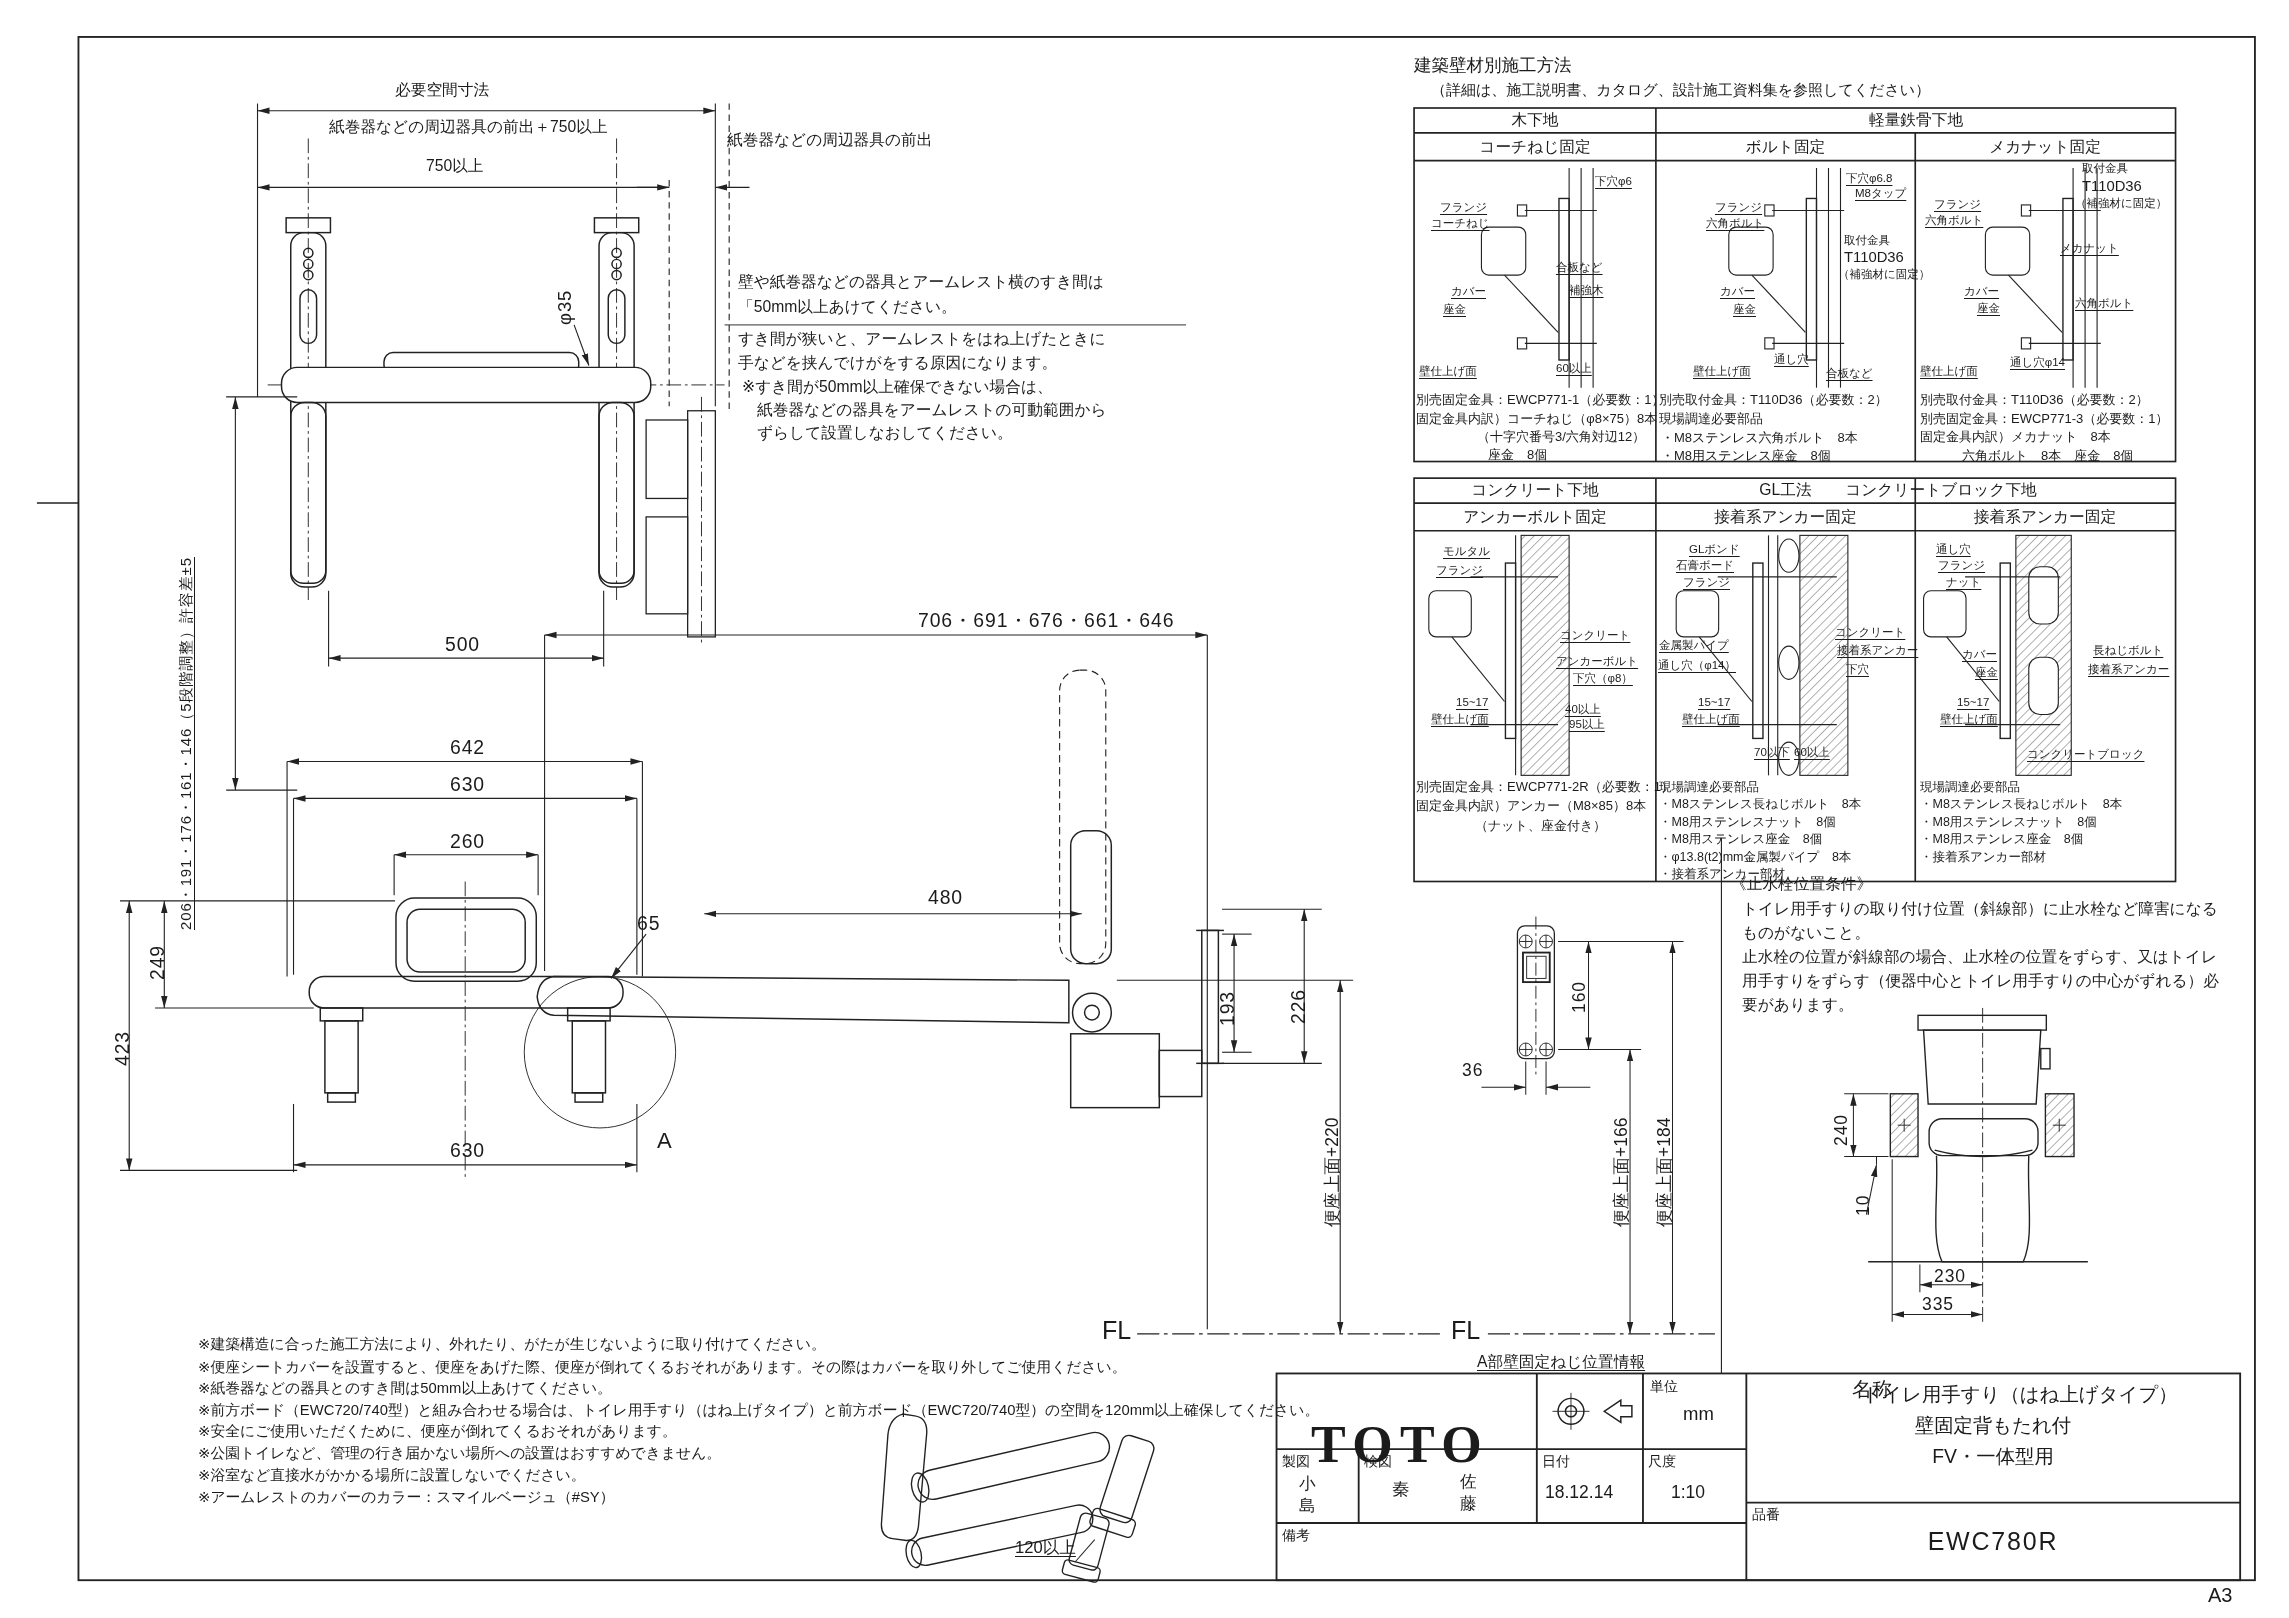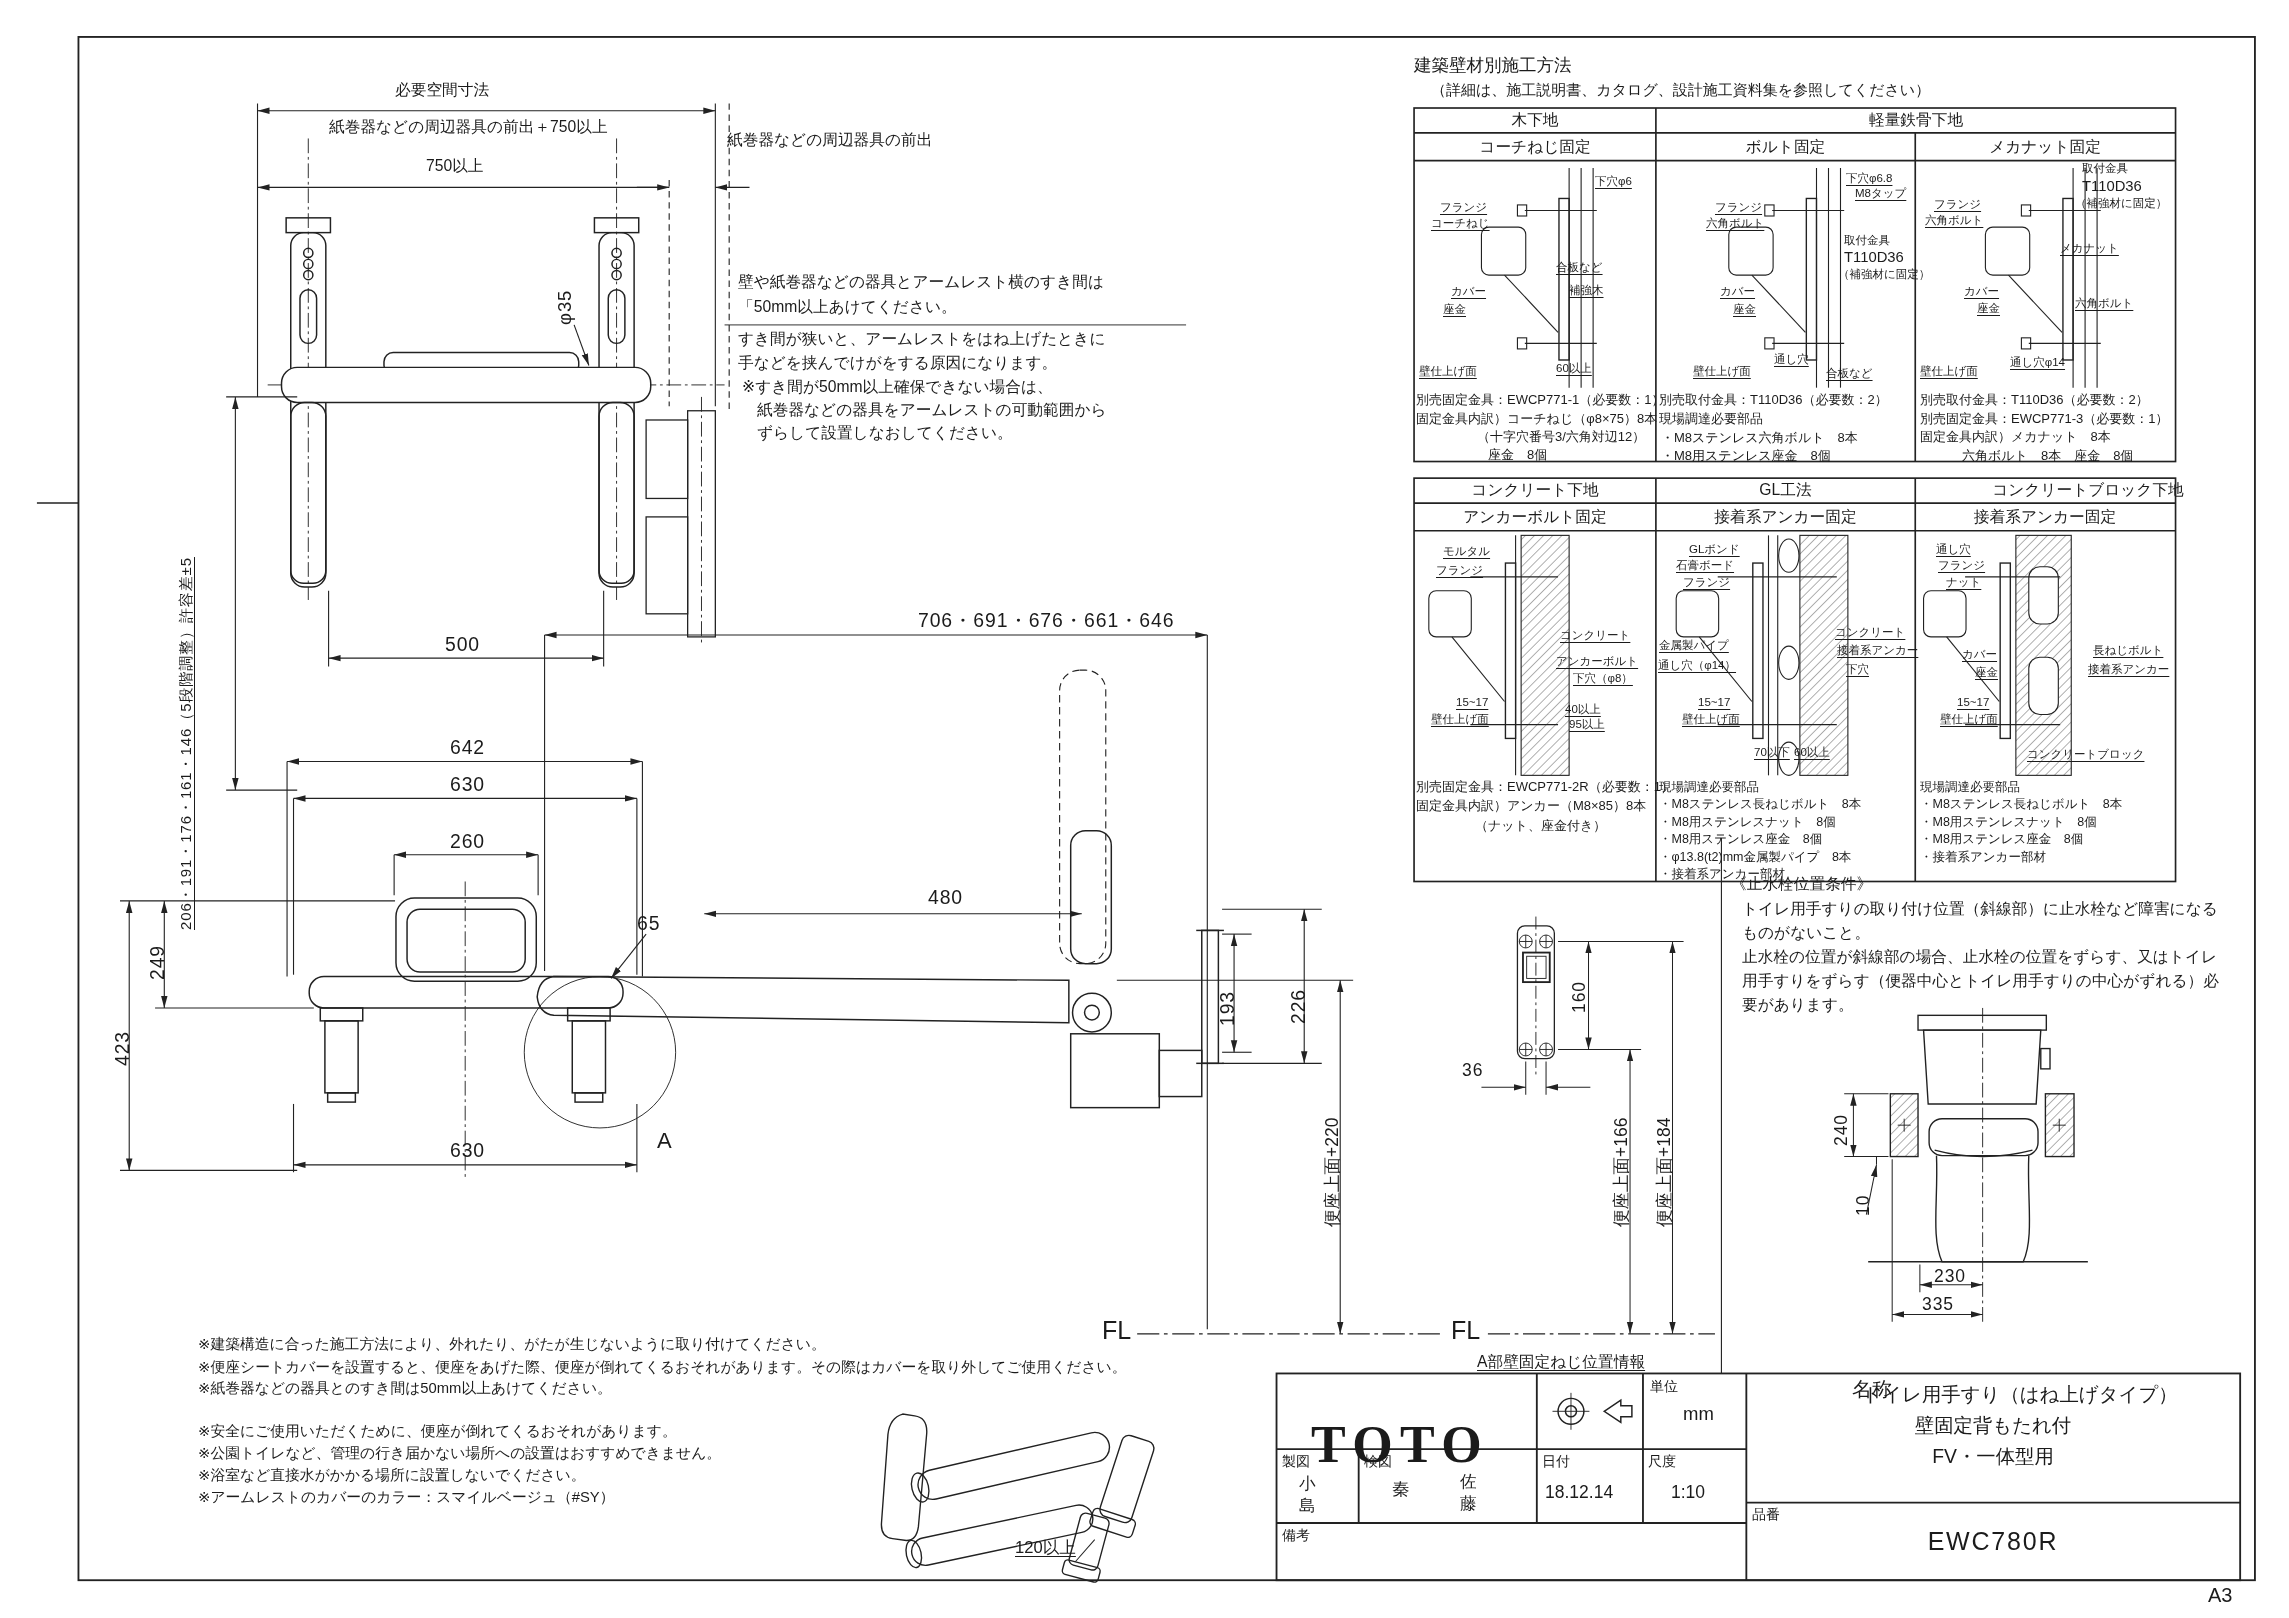--- a/index.html
+++ b/index.html
@@ -392,21 +392,21 @@
 
 <span class="t" style="left:1414px;top:55px;font-size:17.5px">建築壁材別施工方法</span>
 <span class="t" style="left:1431px;top:81px;font-size:15px">（詳細は、施工説明書、カタログ、設計施工資料集を参照してください）</span>
 <div class="t hd ctr" style="left:1414px;top:111px;width:242px">木下地</div>
 <div class="t hd ctr" style="left:1656px;top:111px;width:520px">軽量鉄骨下地</div>
 <div class="t hd ctr" style="left:1414px;top:138px;width:242px">コーチねじ固定</div>
 <div class="t hd ctr" style="left:1656px;top:138px;width:259px">ボルト固定</div>
 <div class="t hd ctr" style="left:1915px;top:138px;width:260px">メカナット固定</div>
 <div class="t hd ctr" style="left:1414px;top:481px;width:242px">コンクリート下地</div>
 <div class="t hd ctr" style="left:1656px;top:481px;width:259px">GL工法</div>
-<div class="t hd ctr" style="left:1962px;top:481px;width:252px">コンクリートブロック下地</div>
+<div class="t hd ctr" style="left:1815px;top:481px;width:252px">コンクリートブロック下地</div>
 <div class="t hd ctr" style="left:1414px;top:508px;width:242px">アンカーボルト固定</div>
 <div class="t hd ctr" style="left:1656px;top:508px;width:259px">接着系アンカー固定</div>
 <div class="t hd ctr" style="left:1915px;top:508px;width:260px">接着系アンカー固定</div>
 
 <span class="t dl ul" style="left:1595px;top:175px">下穴φ6</span>
 <span class="t dl ul" style="left:1440px;top:201px">フランジ</span>
 <span class="t dl ul" style="left:1431px;top:217px">コーチねじ</span>
 <span class="t dl ul" style="left:1556px;top:261px">合板など</span>
 <span class="t dl ul" style="left:1569px;top:284px">補強木</span>
 <span class="t dl ul" style="left:1451px;top:285px">カバー</span>
@@ -513,20 +513,21 @@
 <span class="t hd" style="left:1742px;top:996px">要があります。</span>
 
 <span class="t dim rot" style="left:1831px;top:1146px;font-size:17.5px">240</span>
 <span class="t dim rot" style="left:1853px;top:1216px;font-size:17.5px">10</span>
 <span class="t dim" style="left:1934px;top:1266px;font-size:17.5px">230</span>
 <span class="t dim" style="left:1922px;top:1294px;font-size:17.5px">335</span>
 
 <span class="t" style="left:198px;top:1336px;font-size:14.8px">※建築構造に合った施工方法により、外れたり、がたが生じないように取り付けてください。</span>
 <span class="t" style="left:198px;top:1359px;font-size:14.8px">※便座シートカバーを設置すると、便座をあげた際、便座が倒れてくるおそれがあります。その際はカバーを取り外してご使用ください。</span>
 <span class="t" style="left:198px;top:1380px;font-size:14.8px">※紙巻器などの器具とのすき間は50mm以上あけてください。</span>
+<span class="t" style="left:198px;top:1402px;font-size:14.8px">※前方ボード（EWC720/740型）と組み合わせる場合は、トイレ用手すり（はね上げタイプ）と前方ボード（EWC720/740型）の空間を120mm以上確保してください。</span>
 <span class="t" style="left:198px;top:1423px;font-size:14.8px">※安全にご使用いただくために、便座が倒れてくるおそれがあります。</span>
 <span class="t" style="left:198px;top:1445px;font-size:14.8px">※公園トイレなど、管理の行き届かない場所への設置はおすすめできません。</span>
 <span class="t" style="left:198px;top:1467px;font-size:14.8px">※浴室など直接水がかかる場所に設置しないでください。</span>
 <span class="t" style="left:198px;top:1489px;font-size:14.8px">※アームレストのカバーのカラー：スマイルベージュ（#SY）</span>
 
 <span class="t ul" style="left:1015px;top:1538px;font-size:16.6px">120以上</span>
 
 <span class="t logo" style="left:1311px;top:1383px">TOTO</span>
 <span class="t" style="left:1650px;top:1378px;font-size:14px">単位</span>
 <span class="t" style="left:1683px;top:1403px;font-size:18.5px">mm</span>

